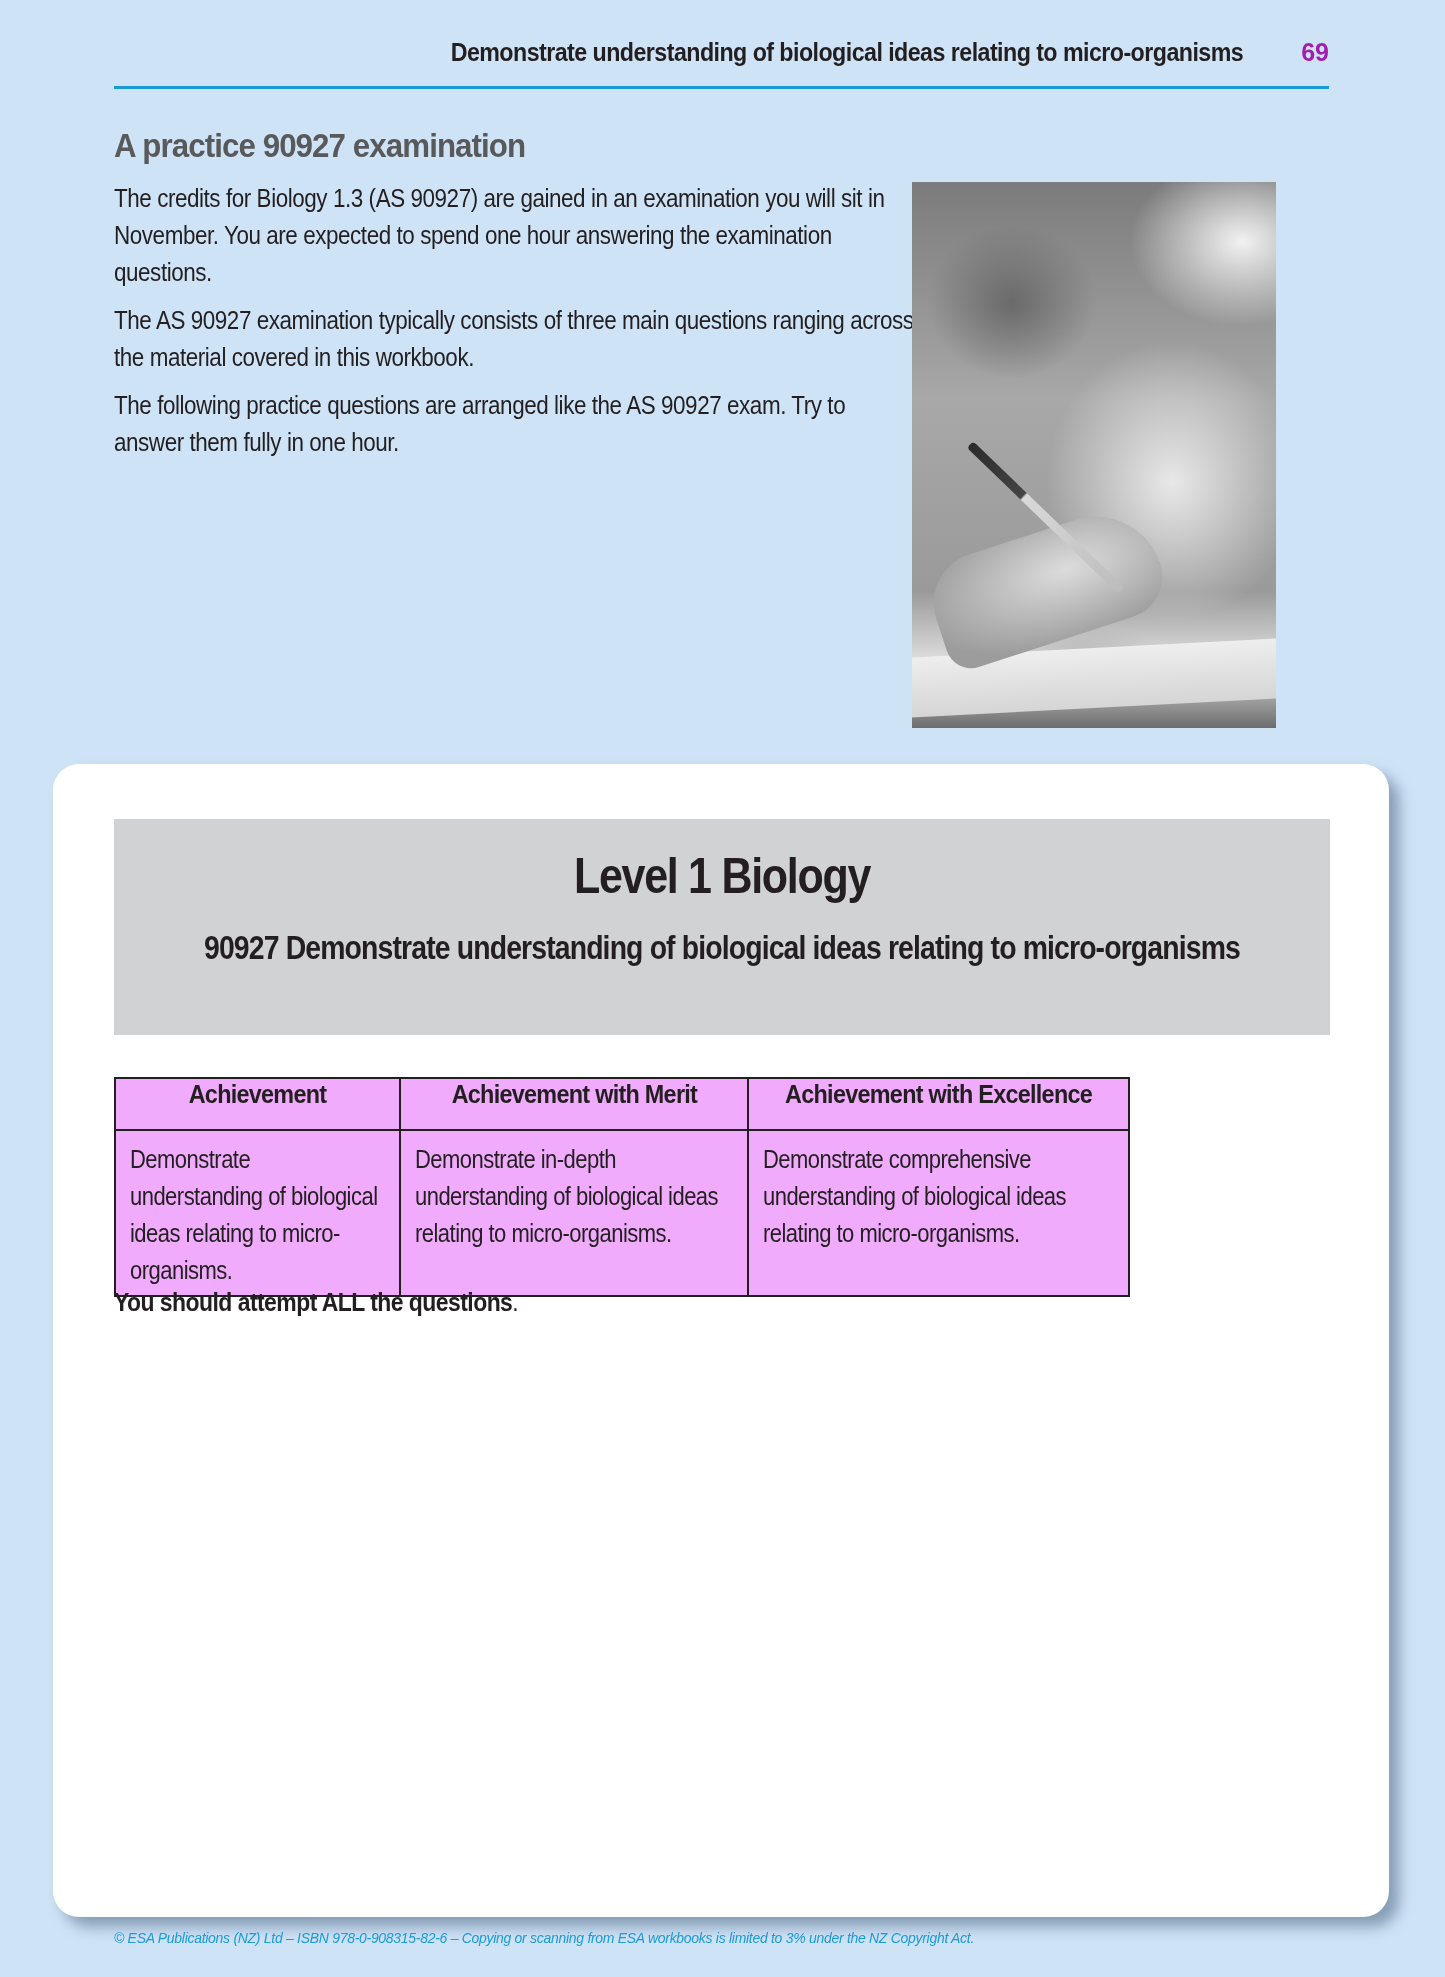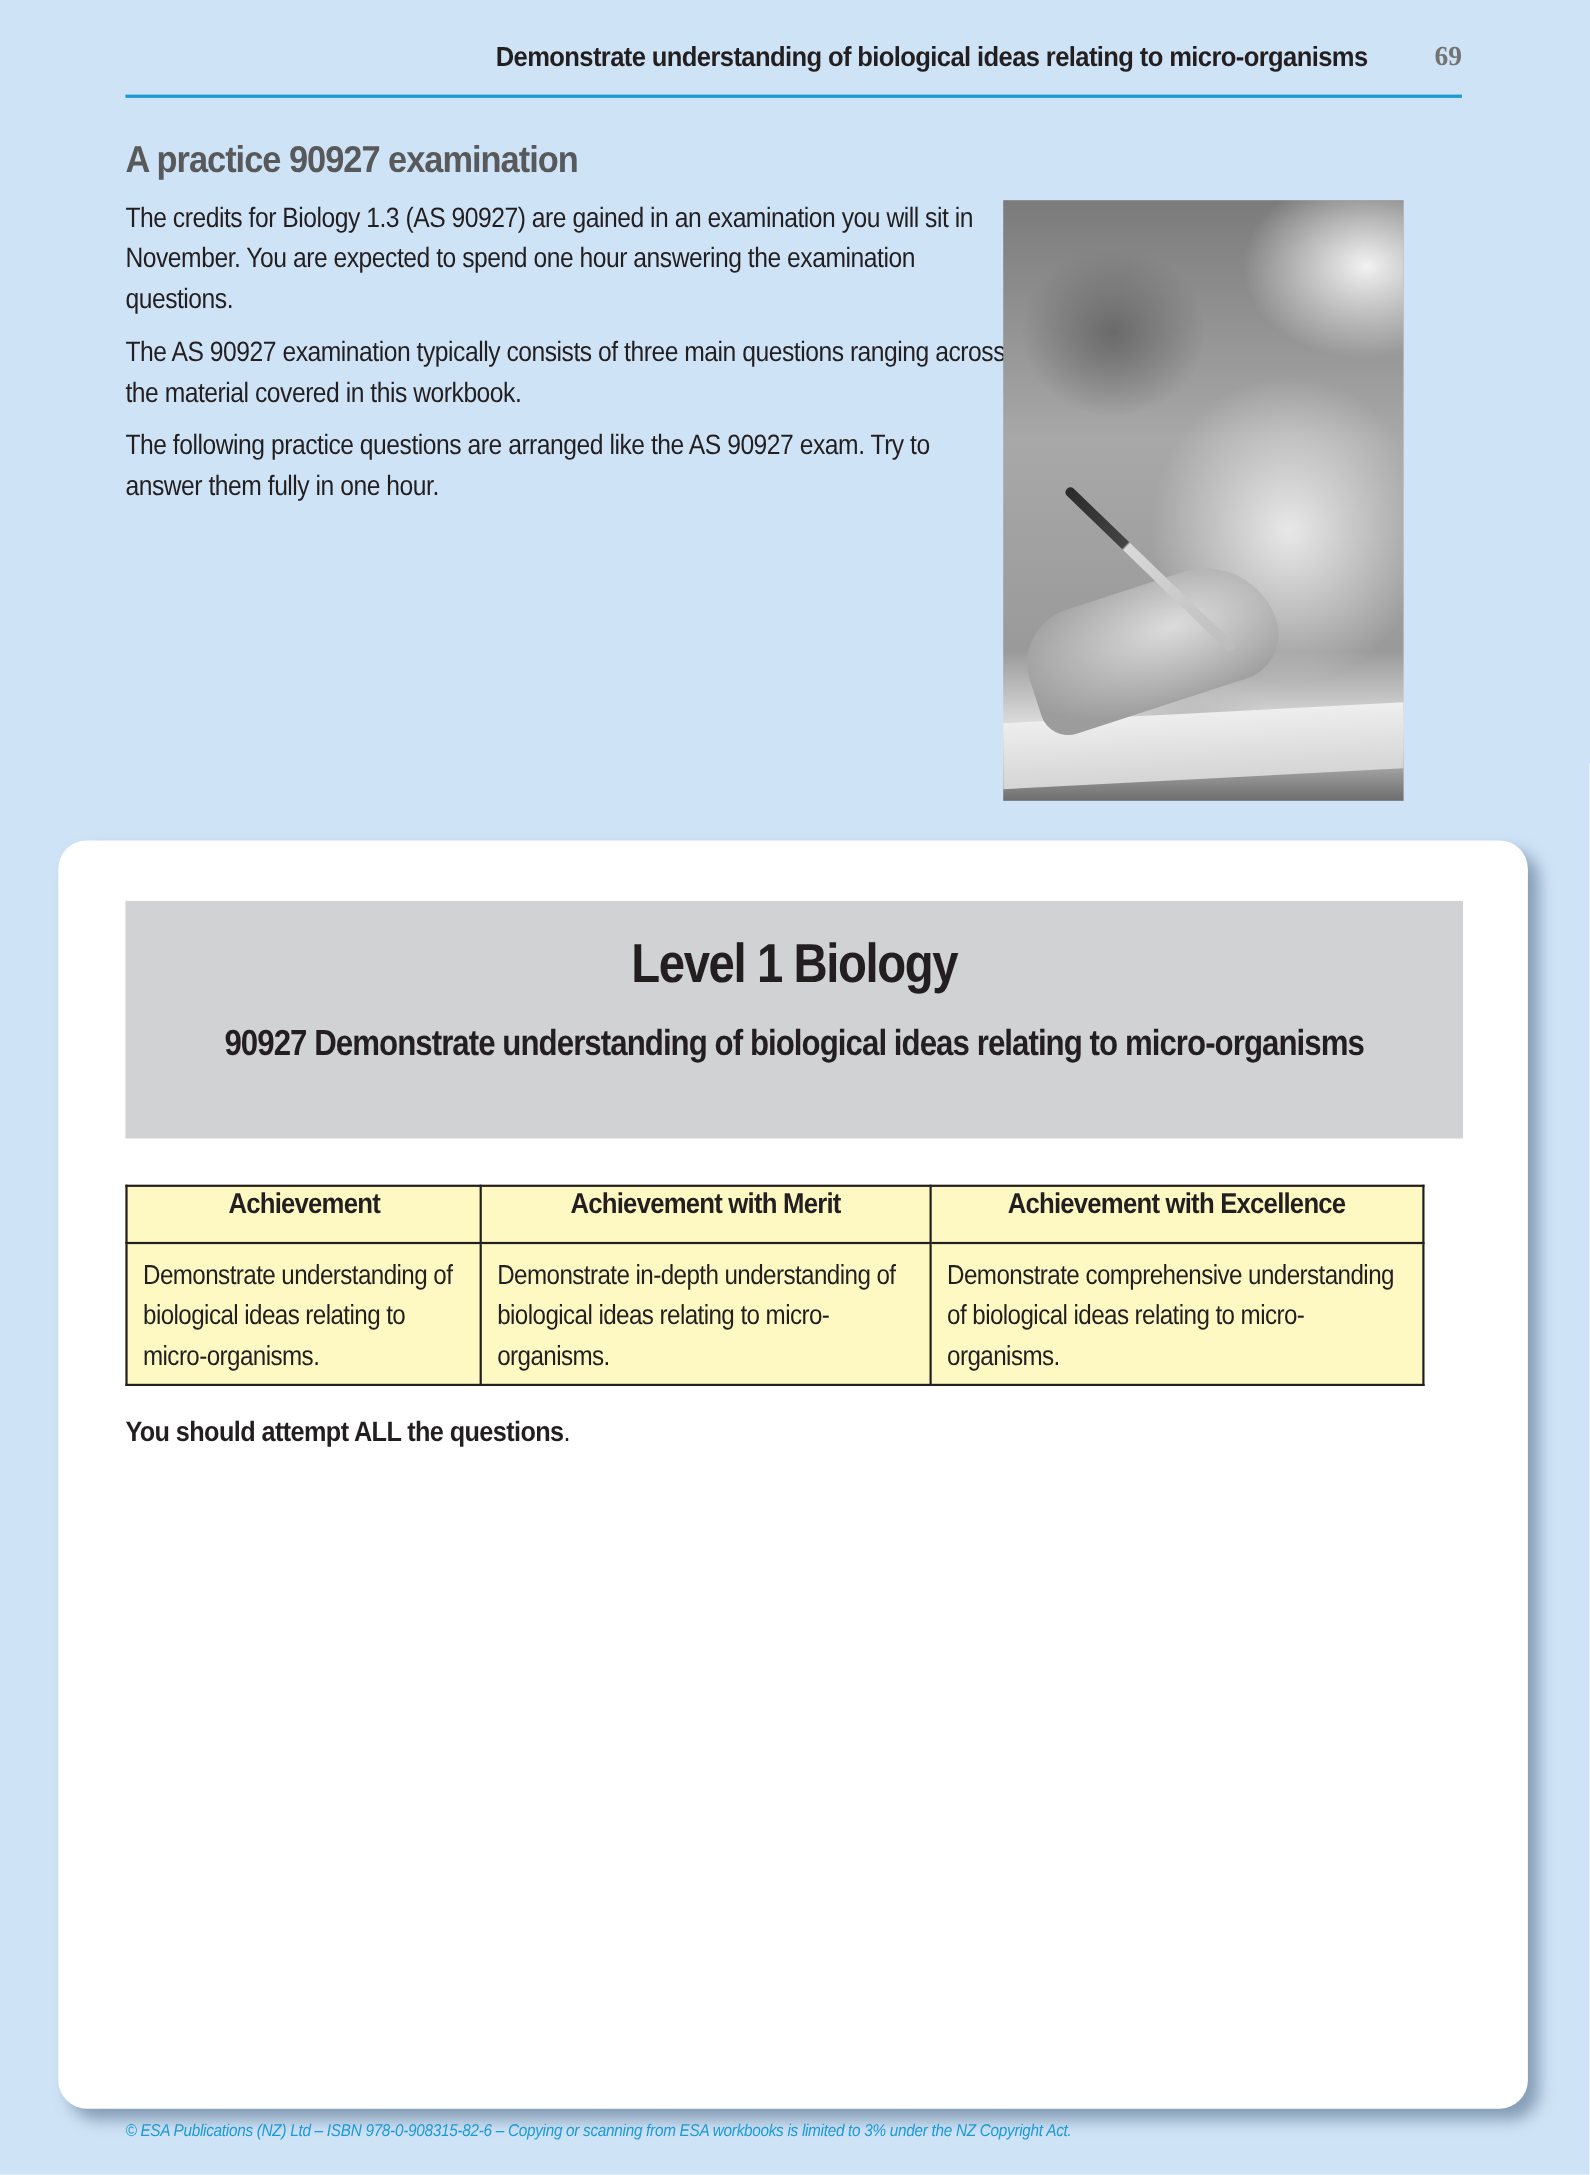--- a/index.html
+++ b/index.html
@@ -14,21 +14,21 @@
     border-bottom:3px solid #1a9ad6;
   }
   .running-title {
     position:absolute; right:86px; top:6px;
     font-family:"Liberation Sans", sans-serif; font-weight:bold;
     font-size:25px; letter-spacing:-0.6px; color:#231f20;
     transform:scaleX(0.93); transform-origin:right center;
   }
   .page-number {
     position:absolute; right:0; top:6px;
-    font-weight:bold; font-size:25px; color:#737373;font-family:Liberation Serif, serif;
+    font-weight:bold; font-size:25px; color:#a21caf;
   }
   .intro-heading {
     position:absolute; left:114px; top:126px; margin:0;
     font-size:34px; font-weight:bold; color:#58595b; letter-spacing:-1px;
     transform:scaleX(0.92); transform-origin:left center;
   }
   .intro-text {
     position:absolute; left:114px; top:180px; width:800px;
   }
   .intro-text p {
@@ -75,22 +75,22 @@
     margin:0; position:absolute; top:28px; width:100%;
     font-size:50px; font-weight:bold; letter-spacing:-1.5px; color:#231f20;
     transform:scaleX(0.86);
   }
   .title-box h2 {
     margin:0; position:absolute; top:106px; width:100%;
     font-size:33px; line-height:45px; font-weight:bold; letter-spacing:-1px; color:#231f20;
     transform:scaleX(0.86);
   }
   table.criteria {
-    position:absolute; left:61px; top:313px; width:1181px;
-    border-collapse:collapse; background:#fef9c3;
+    position:absolute; left:61px; top:313px; width:1016px;
+    border-collapse:collapse; background:#f0abfc;
   }
   table.criteria th, table.criteria td {
     border:2px solid #231f20; vertical-align:top; text-align:left;
   }
   table.criteria th {
     height:50px; text-align:center; font-size:26px; font-weight:bold;
     letter-spacing:-0.8px; padding:0;
   }
   table.criteria th span { display:inline-block; transform:scaleX(0.9); }
   table.criteria td {

